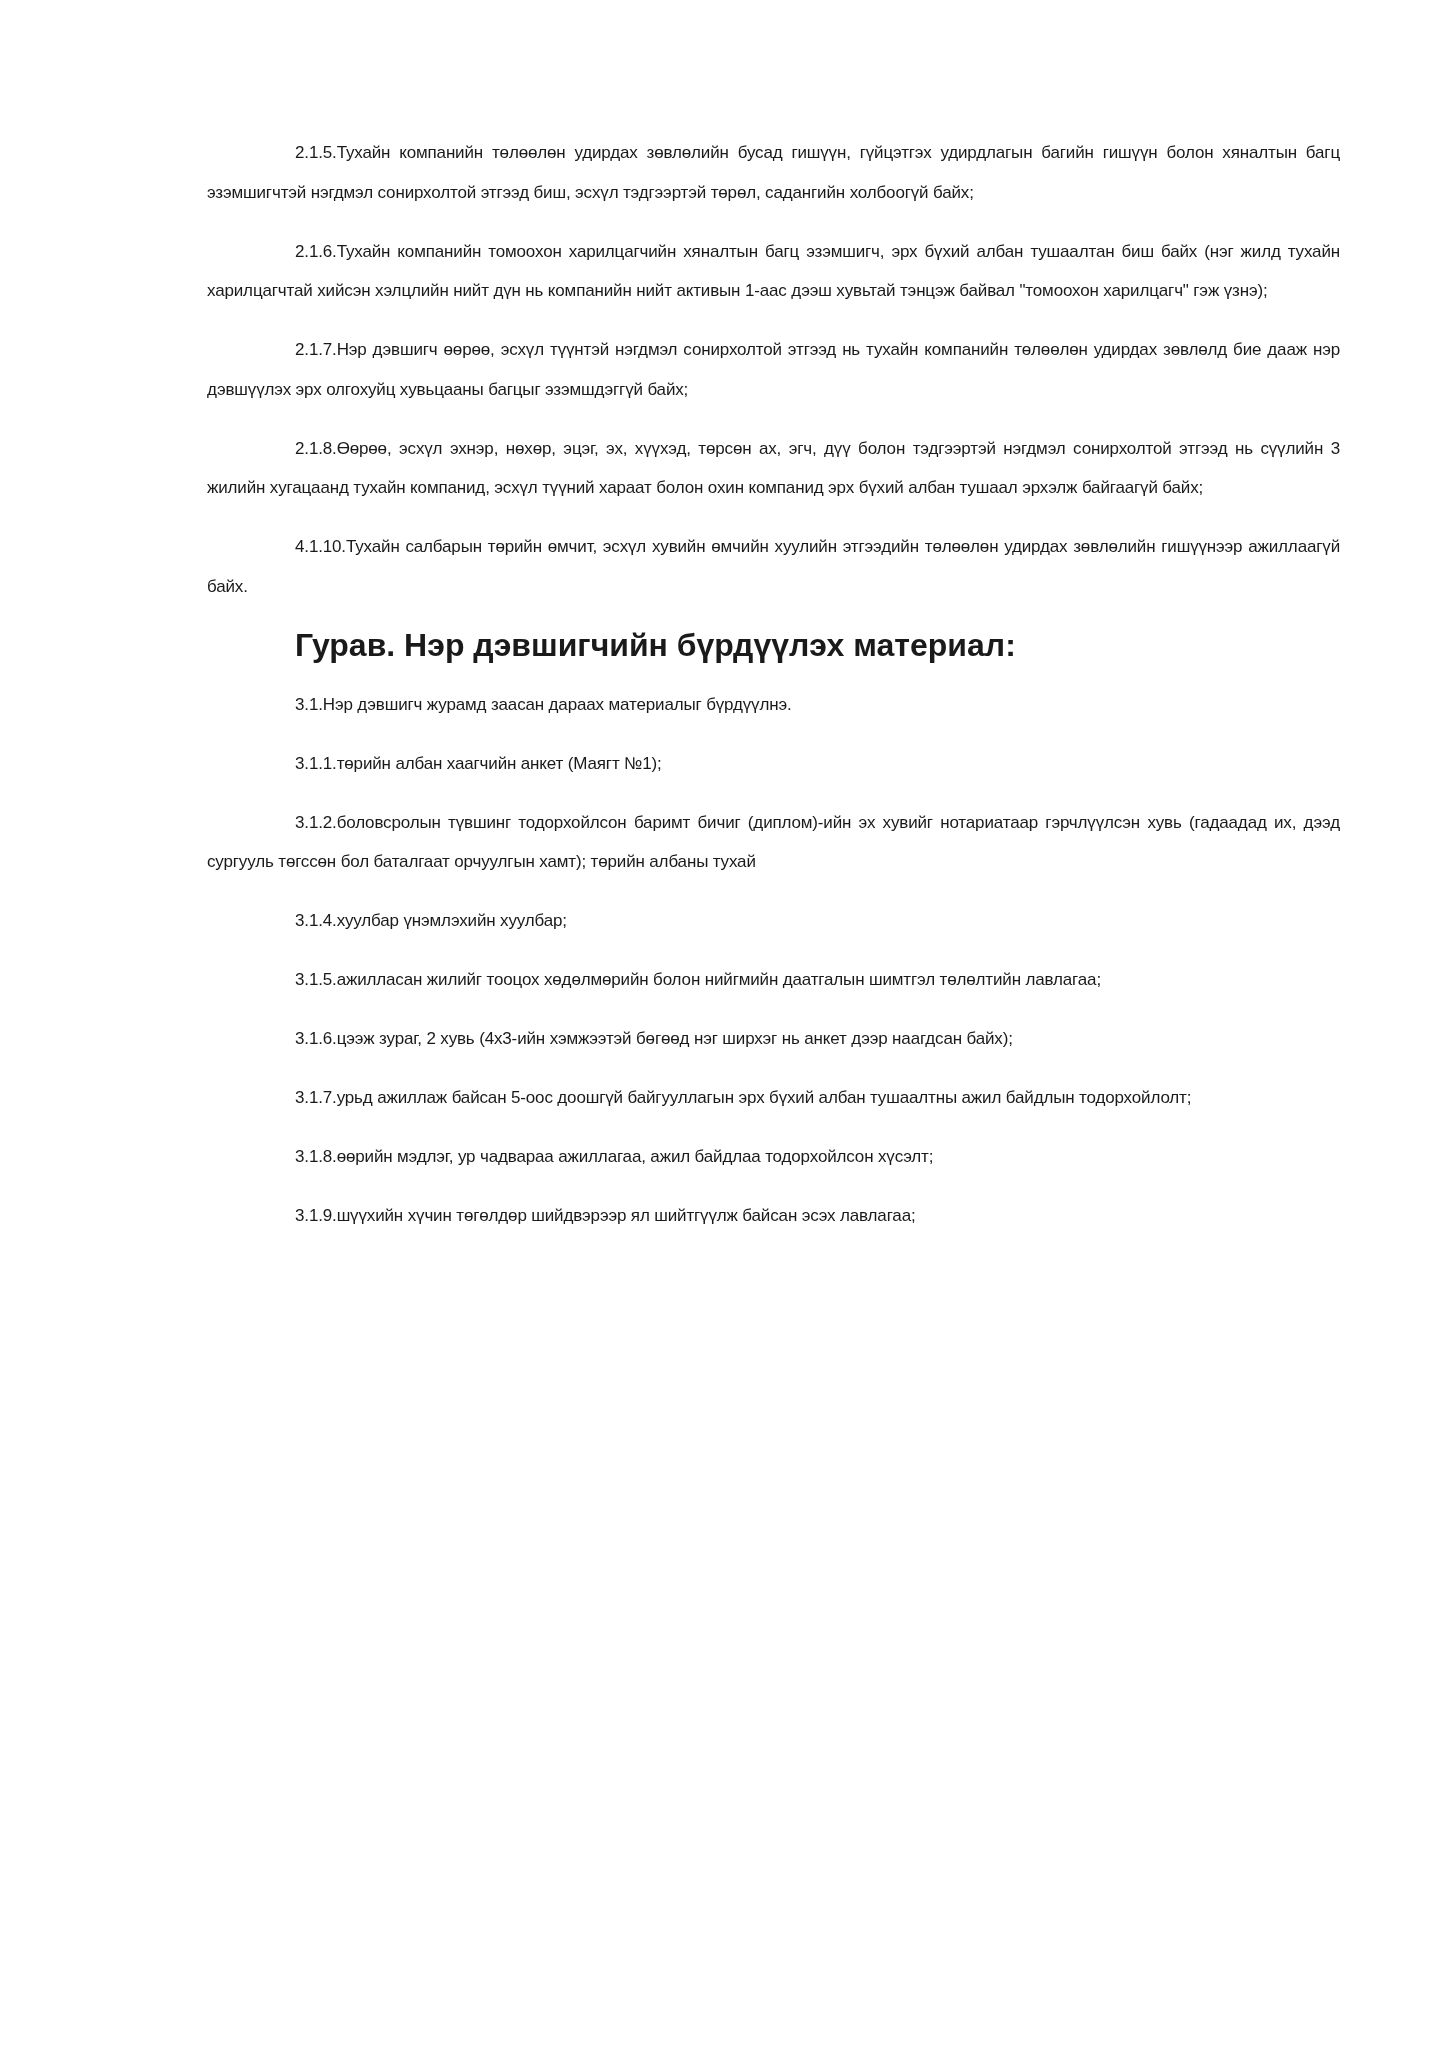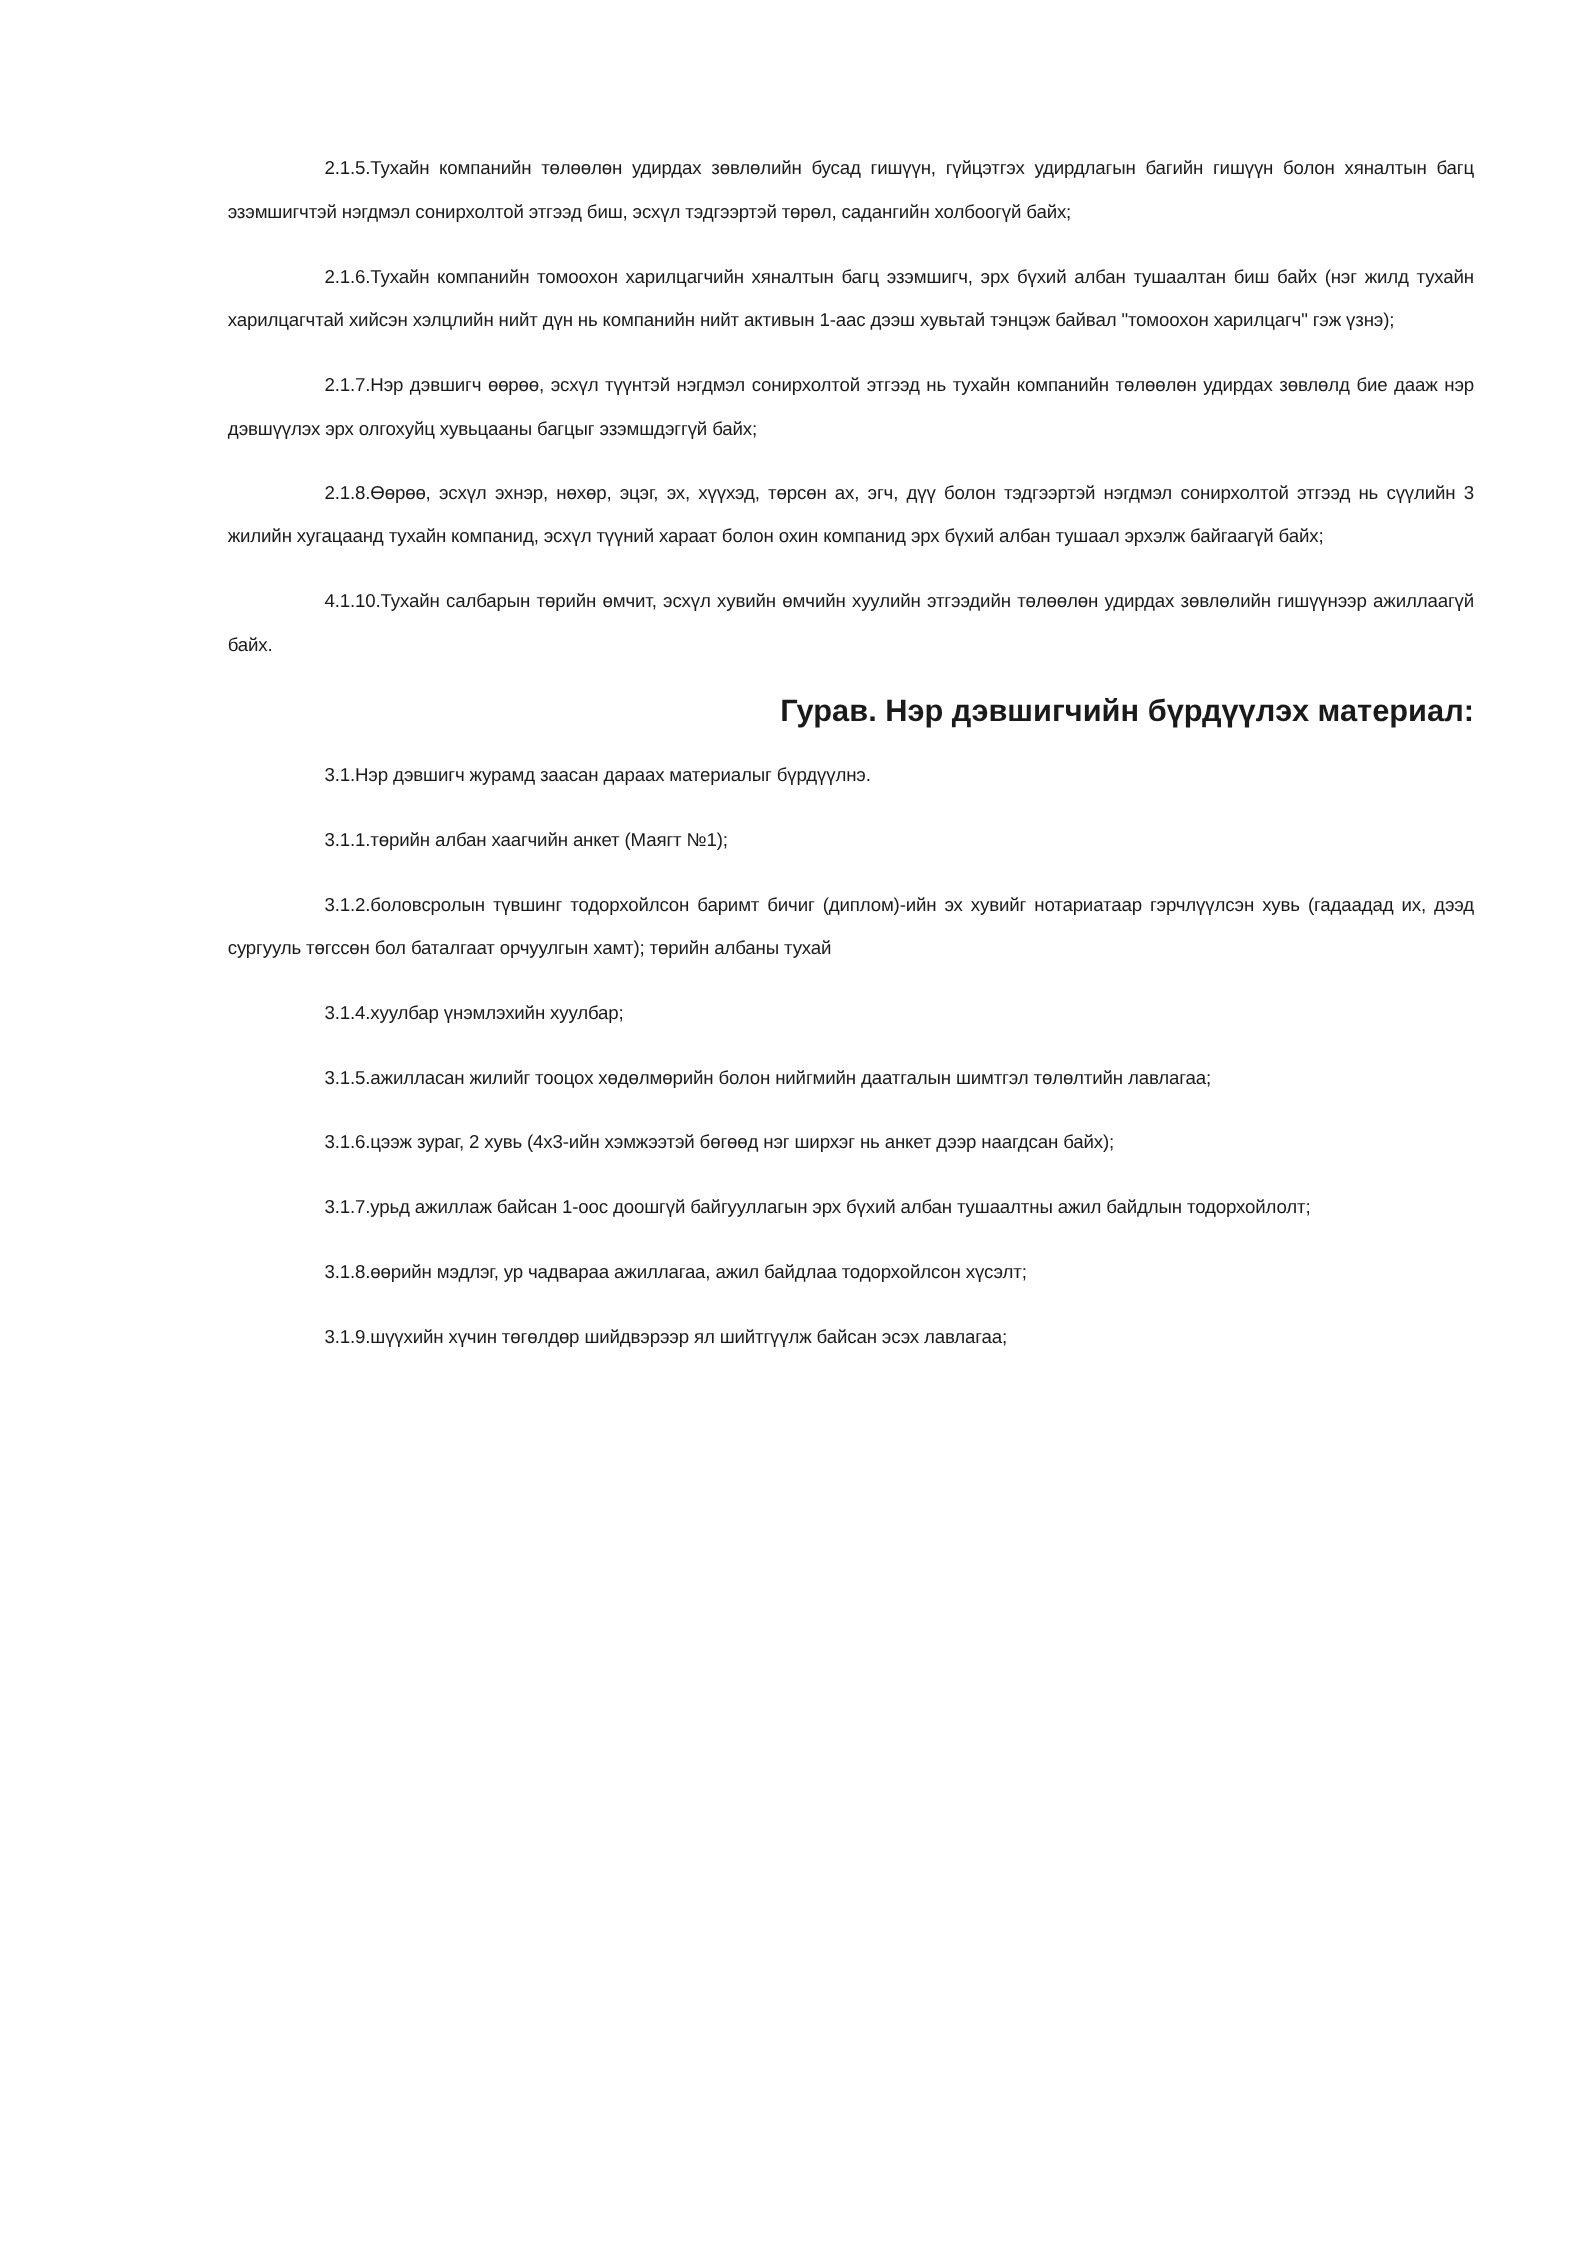--- a/index.html
+++ b/index.html
@@ -23,42 +23,41 @@
     }
     .para {
       font-size: 17px;
       line-height: 39.5px;
       text-align: justify;
       text-indent: 88px;
       margin: 0 0 19.5px 0;
       letter-spacing: -0.15px;
     }
     .heading {
-      font-size: 28px;
+      font-size: 32px;
       line-height: 39.5px;
       font-weight: bold;
       text-indent: 88px;
       margin: 0 0 19.5px 0;
-      text-align: right;
     }
   </style>
 </head>
 <body>
 
 <div class="page">
   <p class="para">2.1.5.Тухайн компанийн төлөөлөн удирдах зөвлөлийн бусад гишүүн, гүйцэтгэх удирдлагын багийн гишүүн болон хяналтын багц эзэмшигчтэй нэгдмэл сонирхолтой этгээд биш, эсхүл тэдгээртэй төрөл, садангийн холбоогүй байх;</p>
   <p class="para">2.1.6.Тухайн компанийн томоохон харилцагчийн хяналтын багц эзэмшигч, эрх бүхий албан тушаалтан биш байх (нэг жилд тухайн харилцагчтай хийсэн хэлцлийн нийт дүн нь компанийн нийт активын 1-аас дээш хувьтай тэнцэж байвал "томоохон харилцагч" гэж үзнэ);</p>
   <p class="para">2.1.7.Нэр дэвшигч өөрөө, эсхүл түүнтэй нэгдмэл сонирхолтой этгээд нь тухайн компанийн төлөөлөн удирдах зөвлөлд бие дааж нэр дэвшүүлэх эрх олгохуйц хувьцааны багцыг эзэмшдэггүй байх;</p>
   <p class="para">2.1.8.Өөрөө, эсхүл эхнэр, нөхөр, эцэг, эх, хүүхэд, төрсөн ах, эгч, дүү болон тэдгээртэй нэгдмэл сонирхолтой этгээд нь сүүлийн 3 жилийн хугацаанд тухайн компанид, эсхүл түүний хараат болон охин компанид эрх бүхий албан тушаал эрхэлж байгаагүй байх;</p>
   <p class="para">4.1.10.Тухайн салбарын төрийн өмчит, эсхүл хувийн өмчийн хуулийн этгээдийн төлөөлөн удирдах зөвлөлийн гишүүнээр ажиллаагүй байх.</p>
 
   <p class="heading">Гурав. Нэр дэвшигчийн бүрдүүлэх материал:</p>
 
   <p class="para">3.1.Нэр дэвшигч журамд заасан дараах материалыг бүрдүүлнэ.</p>
   <p class="para">3.1.1.төрийн албан хаагчийн анкет (Маягт №1);</p>
   <p class="para">3.1.2.боловсролын түвшинг тодорхойлсон баримт бичиг (диплом)-ийн эх хувийг нотариатаар гэрчлүүлсэн хувь (гадаадад их, дээд сургууль төгссөн бол баталгаат орчуулгын хамт);  төрийн албаны тухай</p>
   <p class="para">3.1.4.хуулбар үнэмлэхийн хуулбар;</p>
   <p class="para">3.1.5.ажилласан жилийг тооцох хөдөлмөрийн болон нийгмийн даатгалын шимтгэл төлөлтийн лавлагаа;</p>
   <p class="para">3.1.6.цээж зураг, 2 хувь (4х3-ийн хэмжээтэй бөгөөд нэг ширхэг нь анкет дээр наагдсан байх);</p>
-  <p class="para">3.1.7.урьд ажиллаж байсан 1-оос доошгүй байгууллагын эрх бүхий албан тушаалтны ажил байдлын тодорхойлолт;</p>
+  <p class="para">3.1.7.урьд ажиллаж байсан 5-оос доошгүй байгууллагын эрх бүхий албан тушаалтны ажил байдлын тодорхойлолт;</p>
   <p class="para">3.1.8.өөрийн мэдлэг, ур чадвараа ажиллагаа, ажил байдлаа тодорхойлсон хүсэлт;</p>
   <p class="para">3.1.9.шүүхийн хүчин төгөлдөр шийдвэрээр ял шийтгүүлж байсан эсэх лавлагаа;</p>
 </div>
 
 </body></html>

